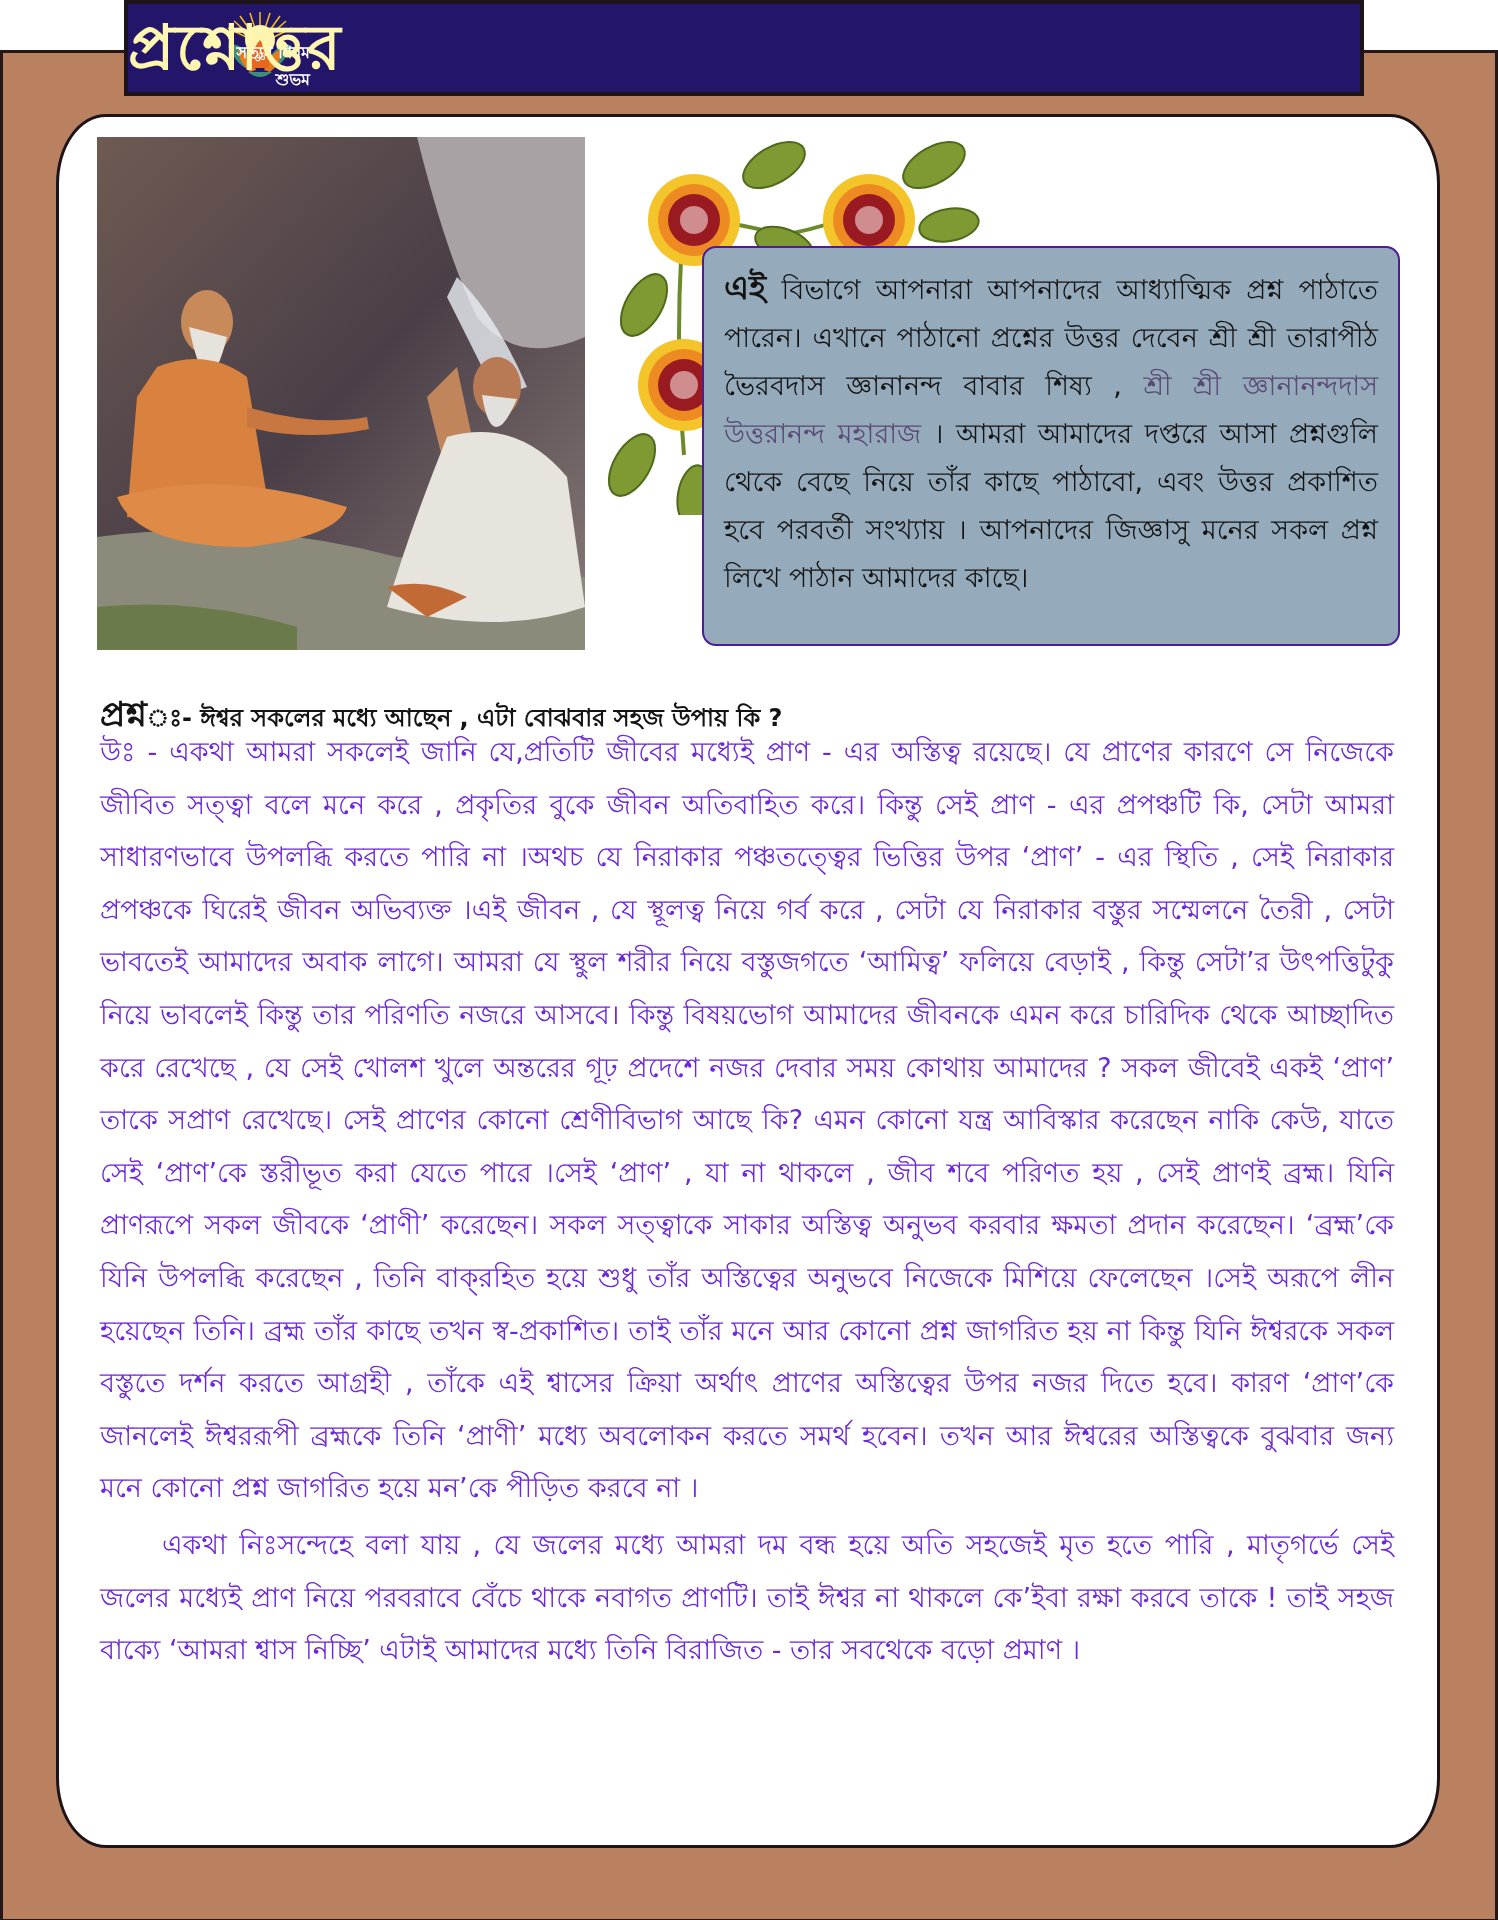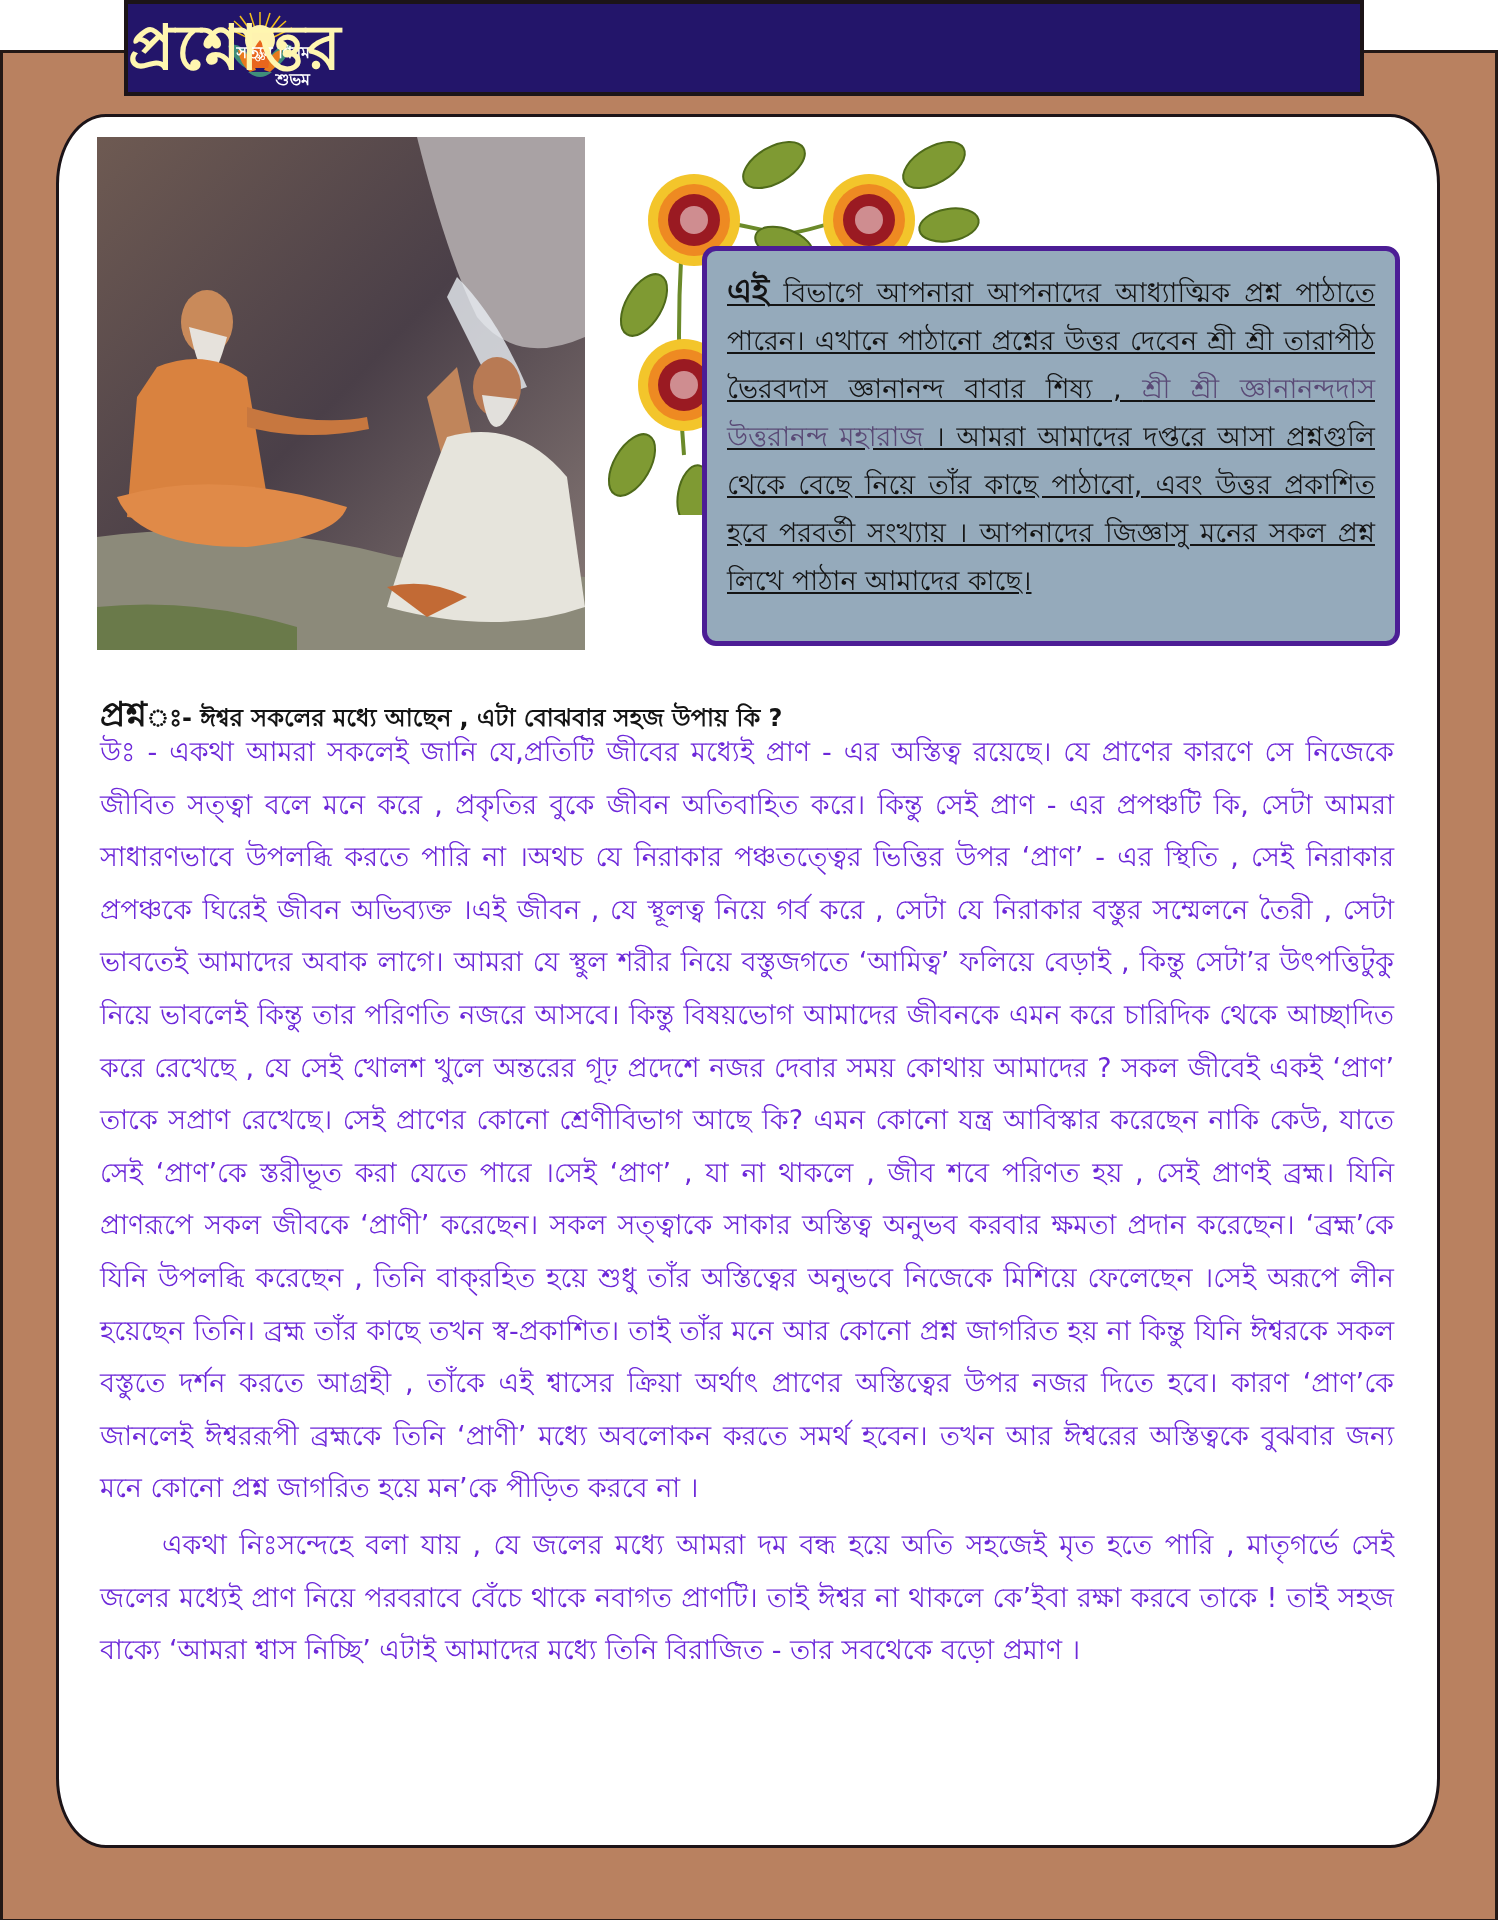--- a/index.html
+++ b/index.html
@@ -35,23 +35,23 @@
   }
   .painting {
     position:absolute; left:97px; top:137px; width:488px; height:513px;
     overflow:hidden;
   }
   .flowers {
     position:absolute; left:604px; top:135px; width:380px; height:380px;
   }
   .intro-box {
     position:absolute; left:702px; top:246px; width:698px; height:400px;
-    background:#95aabb; border:5px solid #4c1d95; border-radius:14px;
+    background:#95aabb; border:2px solid #4c1d95; border-radius:14px;
     box-sizing:border-box; padding:16px 20px 0 20px;
-    font-size:27px; line-height:48px; color:#141414; text-align:justify;text-decoration:underline;
+    font-size:27px; line-height:48px; color:#141414; text-align:justify;
   }
   .intro-box .hl { color:#5a4a76; }
   .intro-box .first { font-size:33px; font-weight:bold; }
   .question {
     position:absolute; left:100px; top:692px; width:1300px;
     font-size:24px; font-weight:bold; color:#141414; line-height:44px;
   }
   .question .q-prefix { font-size:34px; }
   .answer {
     position:absolute; left:100px; top:726px; width:1294px;

